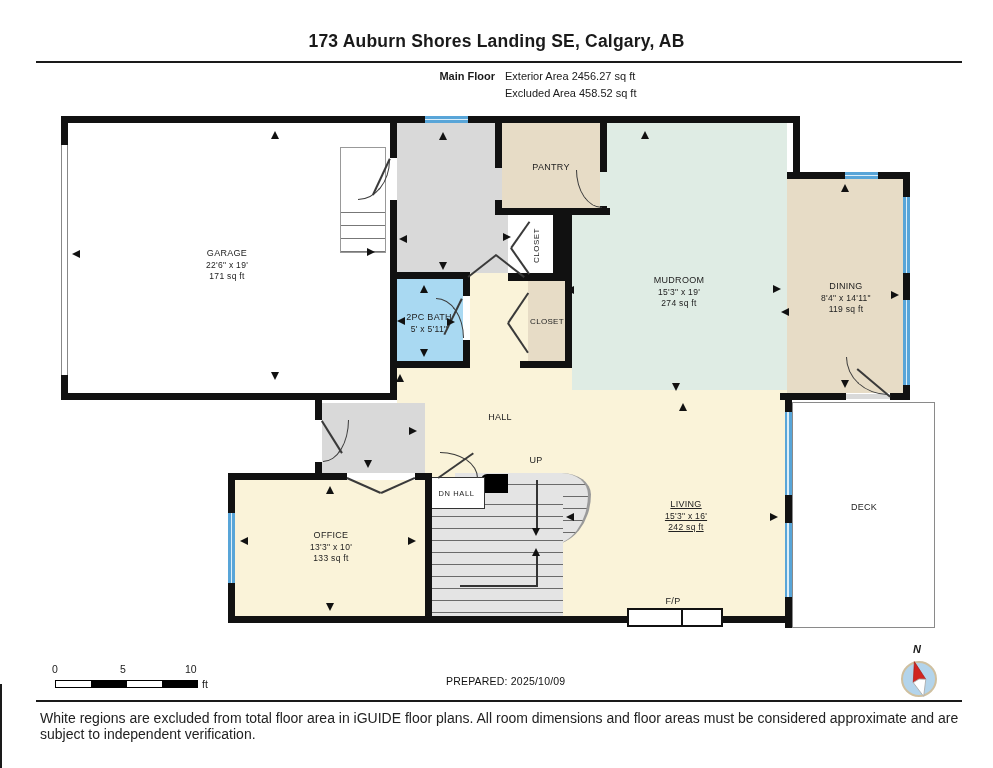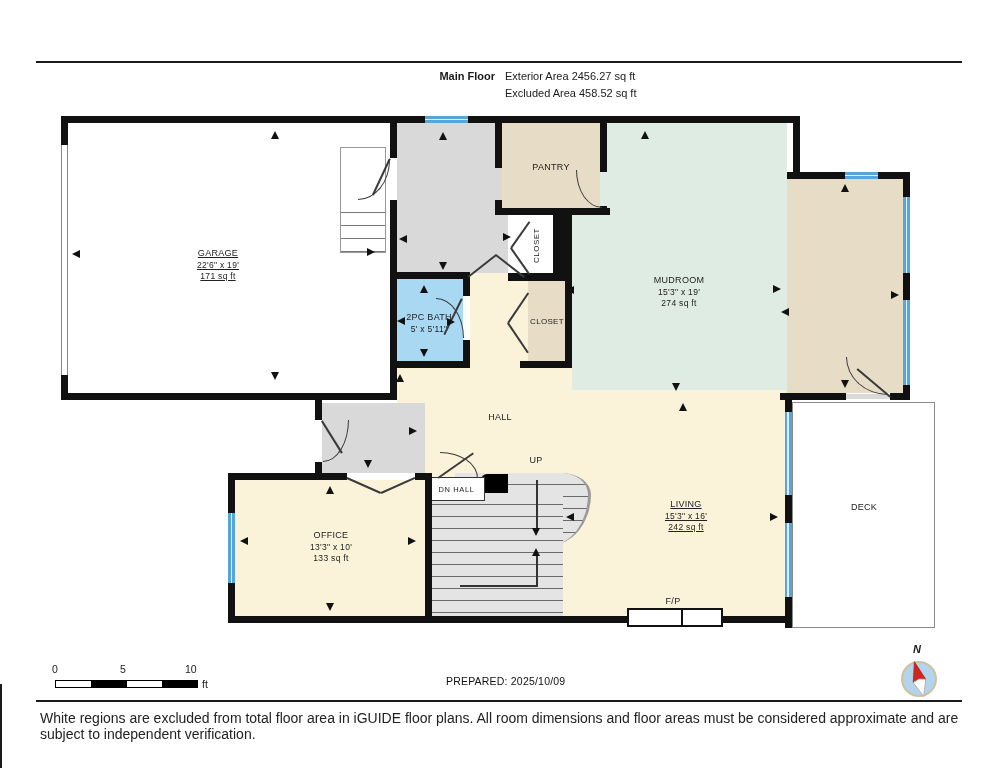--- a/index.html
+++ b/index.html
@@ -44,20 +44,21 @@
   .tick{font-size:10.5px;}
   .prep{font-size:10.5px;color:#111;letter-spacing:.2px;}
   .foot{font-size:14px;color:#222;}
   .north{font-size:11px;font-style:italic;font-weight:600;}
 </style>
 </head>
 <body>
 
 <div class="page">
 
+  <div class="abs title">173 Auburn Shores Landing SE, Calgary, AB</div>
   <div class="abs rule" style="left:36px;top:61px;width:926px;height:2px;"></div>
   <div class="abs hdr-bold" style="left:370px;top:70px;width:125px;">Main Floor</div>
   <div class="abs hdr-line" style="left:505px;top:70px;">Exterior Area 2456.27 sq ft</div>
   <div class="abs hdr-line" style="left:505px;top:87px;">Excluded Area 458.52 sq ft</div>
 
   <div class="abs" style="left:425px;top:368px;width:362px;height:248px;background:var(--cream);"></div>
   <div class="abs" style="left:397px;top:368px;width:73px;height:35px;background:var(--cream);"></div>
   <div class="abs" style="left:470px;top:273px;width:60px;height:95px;background:var(--cream);"></div>
   <div class="abs" style="left:235px;top:480px;width:190px;height:136px;background:var(--cream);"></div>
   <div class="abs" style="left:322px;top:403px;width:103px;height:70px;background:var(--gray);"></div>
@@ -74,21 +75,21 @@
     <div class="abs gstair-tread" style="left:0;top:52px;width:44px;height:52px;"></div>
   </div>
   <div class="abs stair" style="left:455px;top:473px;width:133px;height:72px;border-radius:0 30px 42px 0 / 0 22px 52px 0;border-right:3px solid #9a9a9a;"></div>
   <div class="abs" style="left:481px;top:474px;width:27px;height:74px;background:#000;border-radius:6px 0 60% 40%;"></div>
   <div class="abs stair" style="left:432px;top:493px;width:131px;height:127px;"></div>
   <div class="abs" style="left:536px;top:480px;width:1.6px;height:48px;background:#333;"></div>
   <div class="abs ar dn" style="left:532px;top:528px;"></div>
   <div class="abs" style="left:536px;top:556px;width:1.6px;height:30px;background:#333;"></div>
   <div class="abs" style="left:460px;top:585px;width:78px;height:1.6px;background:#333;"></div>
   <div class="abs ar up" style="left:532px;top:548px;"></div>
-  <div class="abs dnbox" style="left:428px;top:477px;width:57px;height:24px;">DN  HALL</div>
+  <div class="abs dnbox" style="left:428px;top:477px;width:57px;height:32px;">DN  HALL</div>
 
   <div class="abs w" style="left:61px;top:116px;width:364px;height:7px;"></div>
   <div class="abs w" style="left:468px;top:116px;width:332px;height:7px;"></div>
   <div class="abs win-h" style="left:425px;top:116px;width:43px;height:7px;"></div>
   <div class="abs w" style="left:787px;top:172px;width:58px;height:7px;"></div>
   <div class="abs w" style="left:878px;top:172px;width:32px;height:7px;"></div>
   <div class="abs win-h" style="left:845px;top:172px;width:33px;height:7px;"></div>
   <div class="abs w" style="left:793px;top:116px;width:7px;height:63px;"></div>
   <div class="abs w" style="left:495px;top:208px;width:115px;height:7px;"></div>
   <div class="abs w" style="left:390px;top:272px;width:80px;height:7px;"></div>
@@ -149,33 +150,38 @@
   <div class="abs dline" style="left:508px;top:322px;width:36px;transform:rotate(56deg);"></div>
   <div class="abs dline" style="left:468px;top:276px;width:36px;transform:rotate(-38deg);"></div>
   <div class="abs dline" style="left:496px;top:254px;width:36px;transform:rotate(38deg);"></div>
   <div class="abs dline" style="left:347px;top:477px;width:37px;transform:rotate(24deg);"></div>
   <div class="abs dline" style="left:381px;top:492px;width:37px;transform:rotate(-24deg);"></div>
 
   <div class="abs fp" style="left:627px;top:608px;width:96px;height:19px;">
     <div class="abs" style="left:56%;top:0;width:2px;height:100%;background:#111;"></div>
   </div>
 
-  <div class="abs rlabel" style="left:158px;top:248px;width:120px;text-decoration:underline;">
+  <div class="abs rlabel" style="left:167px;top:248px;width:120px;">
     <div class="nm">GARAGE</div>
     <div class="sub">22'6" x 19'</div>
     <div class="sub">171 sq ft</div>
   </div>
   <div class="abs rlabel" style="left:491px;top:162px;width:120px;">
     <div class="nm">PANTRY</div>
   </div>
   <div class="abs vtext" style="left:532px;top:219px;width:20px;height:52px;">CLOSET</div>
   <div class="abs rlabel" style="left:619px;top:275px;width:120px;">
     <div class="nm">MUDROOM</div>
     <div class="sub">15'3" x 19'</div>
     <div class="sub">274 sq ft</div>
+  </div>
+  <div class="abs rlabel" style="left:786px;top:281px;width:120px;">
+    <div class="nm">DINING</div>
+    <div class="sub">8'4" x 14'11"</div>
+    <div class="sub">119 sq ft</div>
   </div>
   <div class="abs rlabel" style="left:369px;top:312px;width:120px;">
     <div class="nm">2PC BATH</div>
     <div class="sub">5' x 5'11"</div>
   </div>
   <div class="abs rlabel" style="left:524px;top:317px;width:46px;font-size:8px;">CLOSET</div>
   <div class="abs rlabel" style="left:440px;top:412px;width:120px;">HALL</div>
   <div class="abs rlabel" style="left:476px;top:455px;width:120px;">UP</div>
   <div class="abs rlabel" style="left:271px;top:530px;width:120px;">
     <div class="nm">OFFICE</div>

